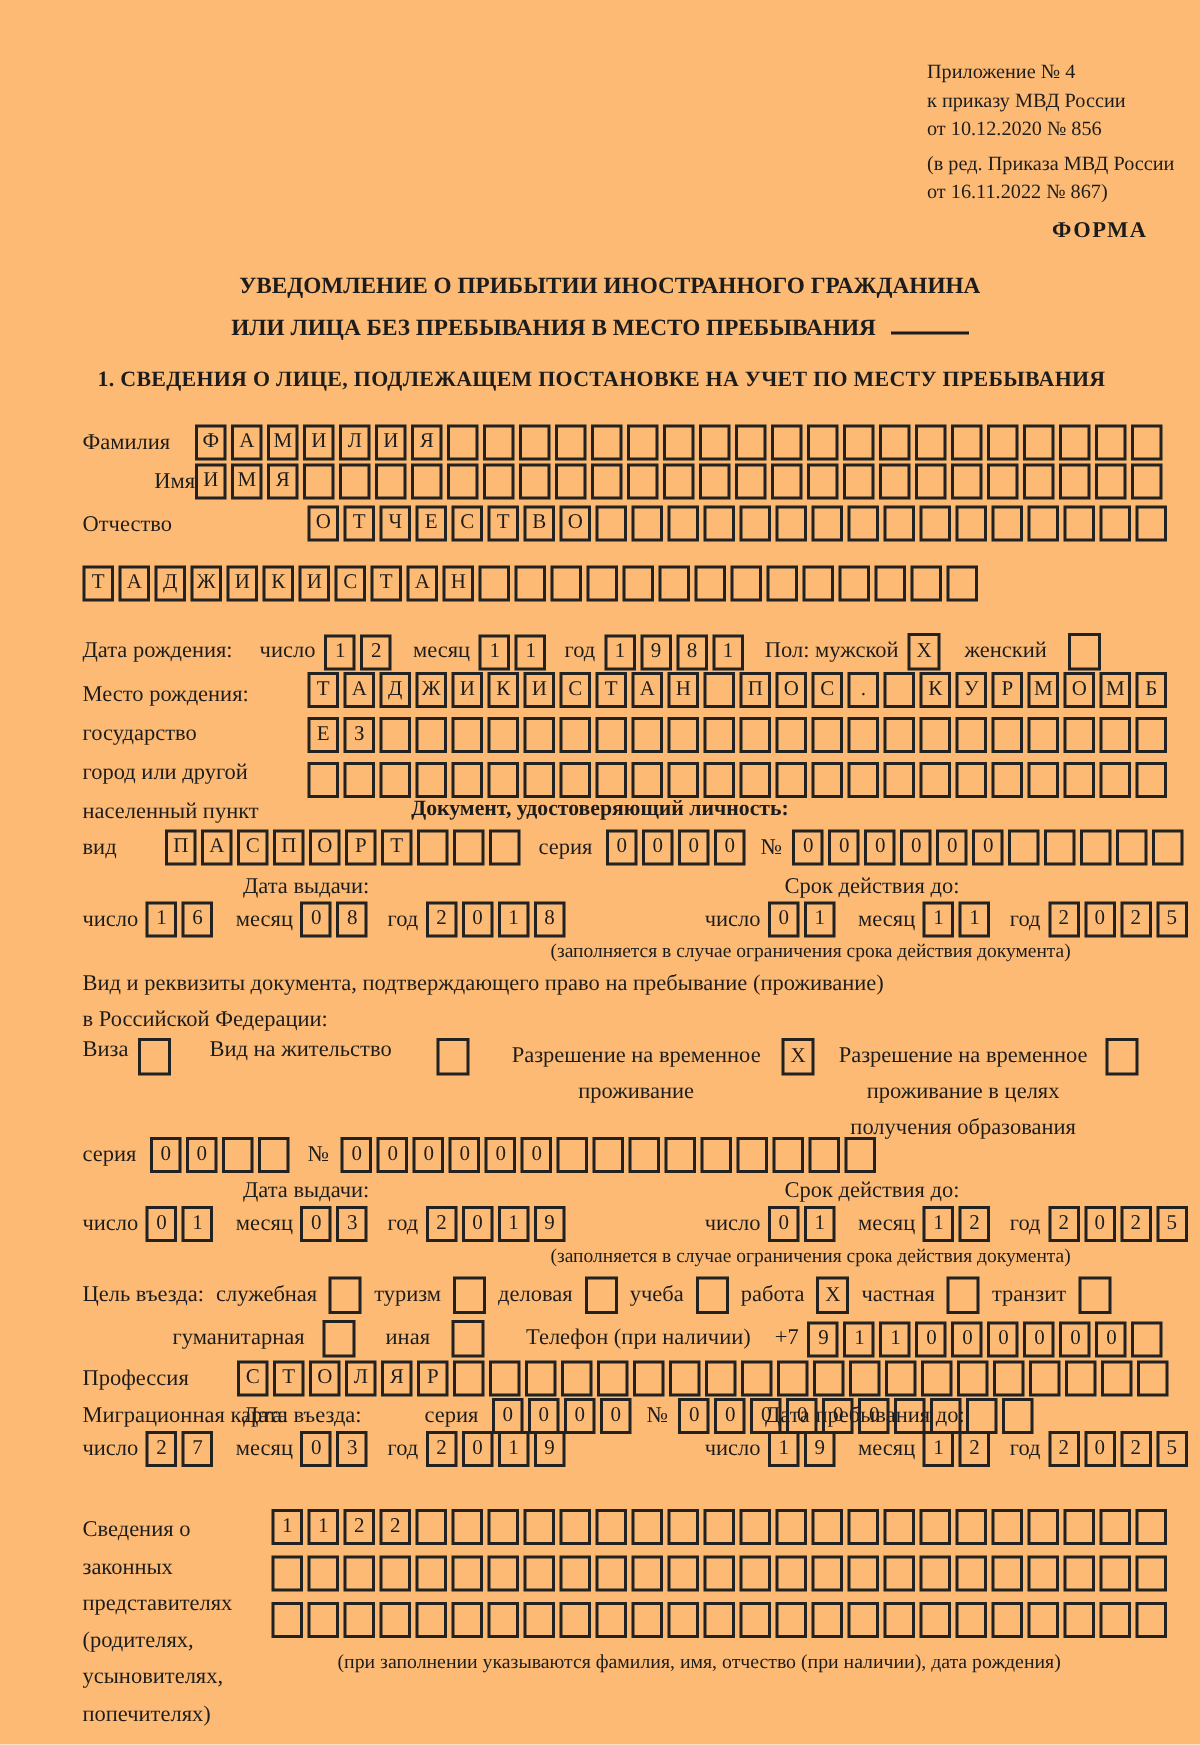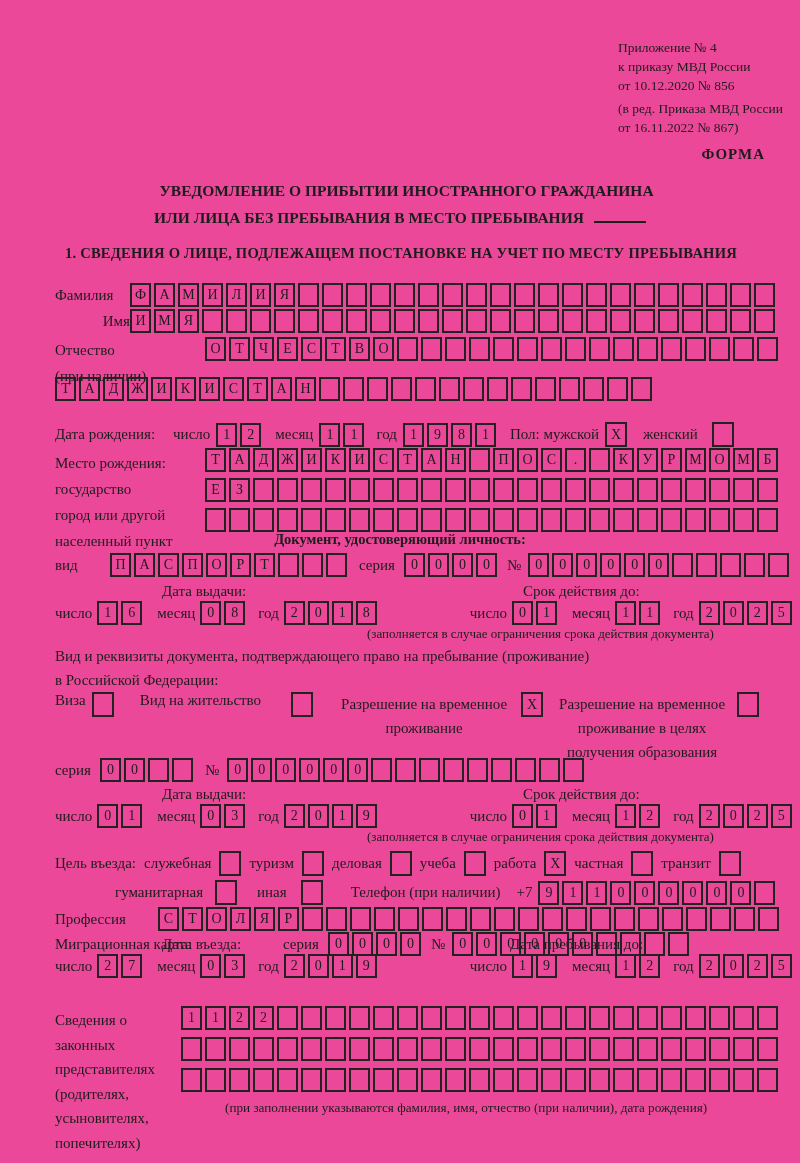--- a/index.html
+++ b/index.html
@@ -1,16 +1,16 @@
 <!DOCTYPE html>
 <html><head>
 <meta charset="utf-8">
 <style>
   html,body{margin:0;padding:0;background:#fff;}
-  .page{position:relative;width:800px;height:1163px;background:#ec4899;
+  .page{position:relative;width:800px;height:1163px;background:#fdba74;
         font-family:"Liberation Serif",serif;color:#1c1c1c;overflow:hidden;}
   .abs{position:absolute;}
   .lbl{font-size:15px;white-space:nowrap;}
   .row{display:flex;align-items:center;}
   .cells{display:inline-flex;gap:3px;}
   .cell{flex:none;width:17px;height:20px;border:2px solid #222;
         display:inline-flex;align-items:center;justify-content:center;
         font-size:14px;}
   .cb{flex:none;width:18px;height:21px;border:2px solid #222;
       display:inline-flex;align-items:center;justify-content:center;font-size:14px;}
@@ -107,21 +107,20 @@
         <span class="cell"></span>
         <span class="cell"></span>
         <span class="cell"></span>
       </span>
   </div>
 
   <div class="abs" style="left:55px;top:337px;">
     <div style="display:flex;align-items:flex-start;">
       <span class="labelcol" style="width:150px;line-height:26px;">
         <span class="lbl">Отчество</span>
-        <span class="lbl">(при наличии)</span>
       </span>
       <span class="cells">
           <span class="cell">О</span>
           <span class="cell">Т</span>
           <span class="cell">Ч</span>
           <span class="cell">Е</span>
           <span class="cell">С</span>
           <span class="cell">Т</span>
           <span class="cell">В</span>
           <span class="cell">О</span>

